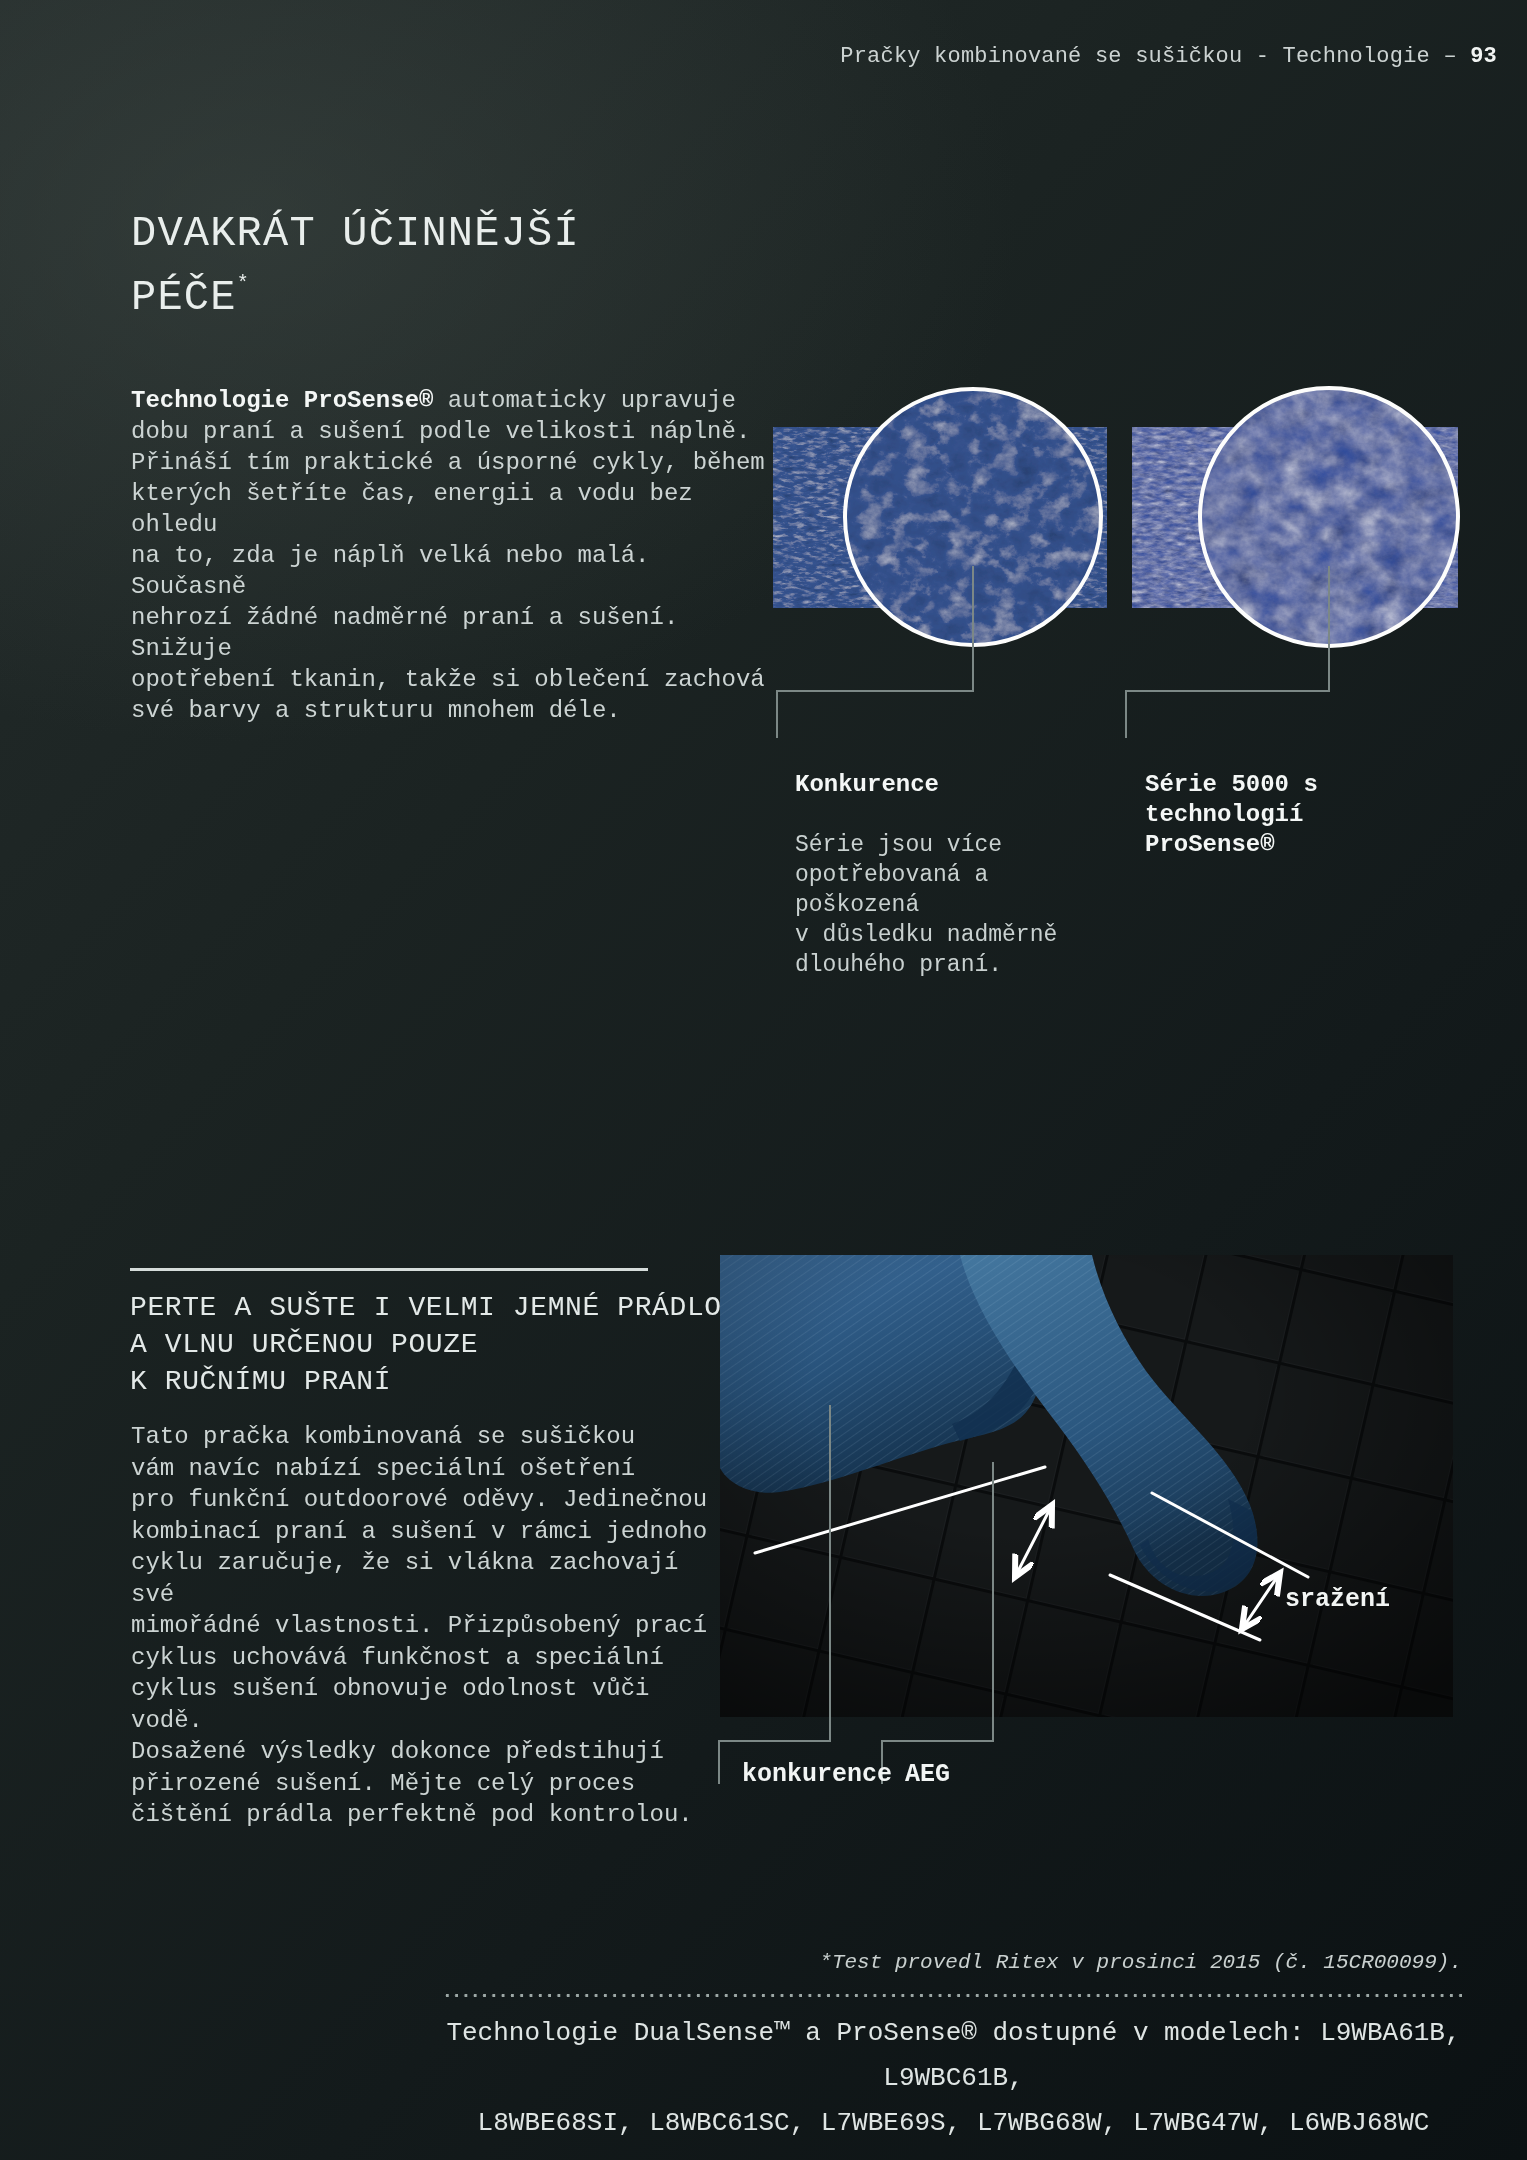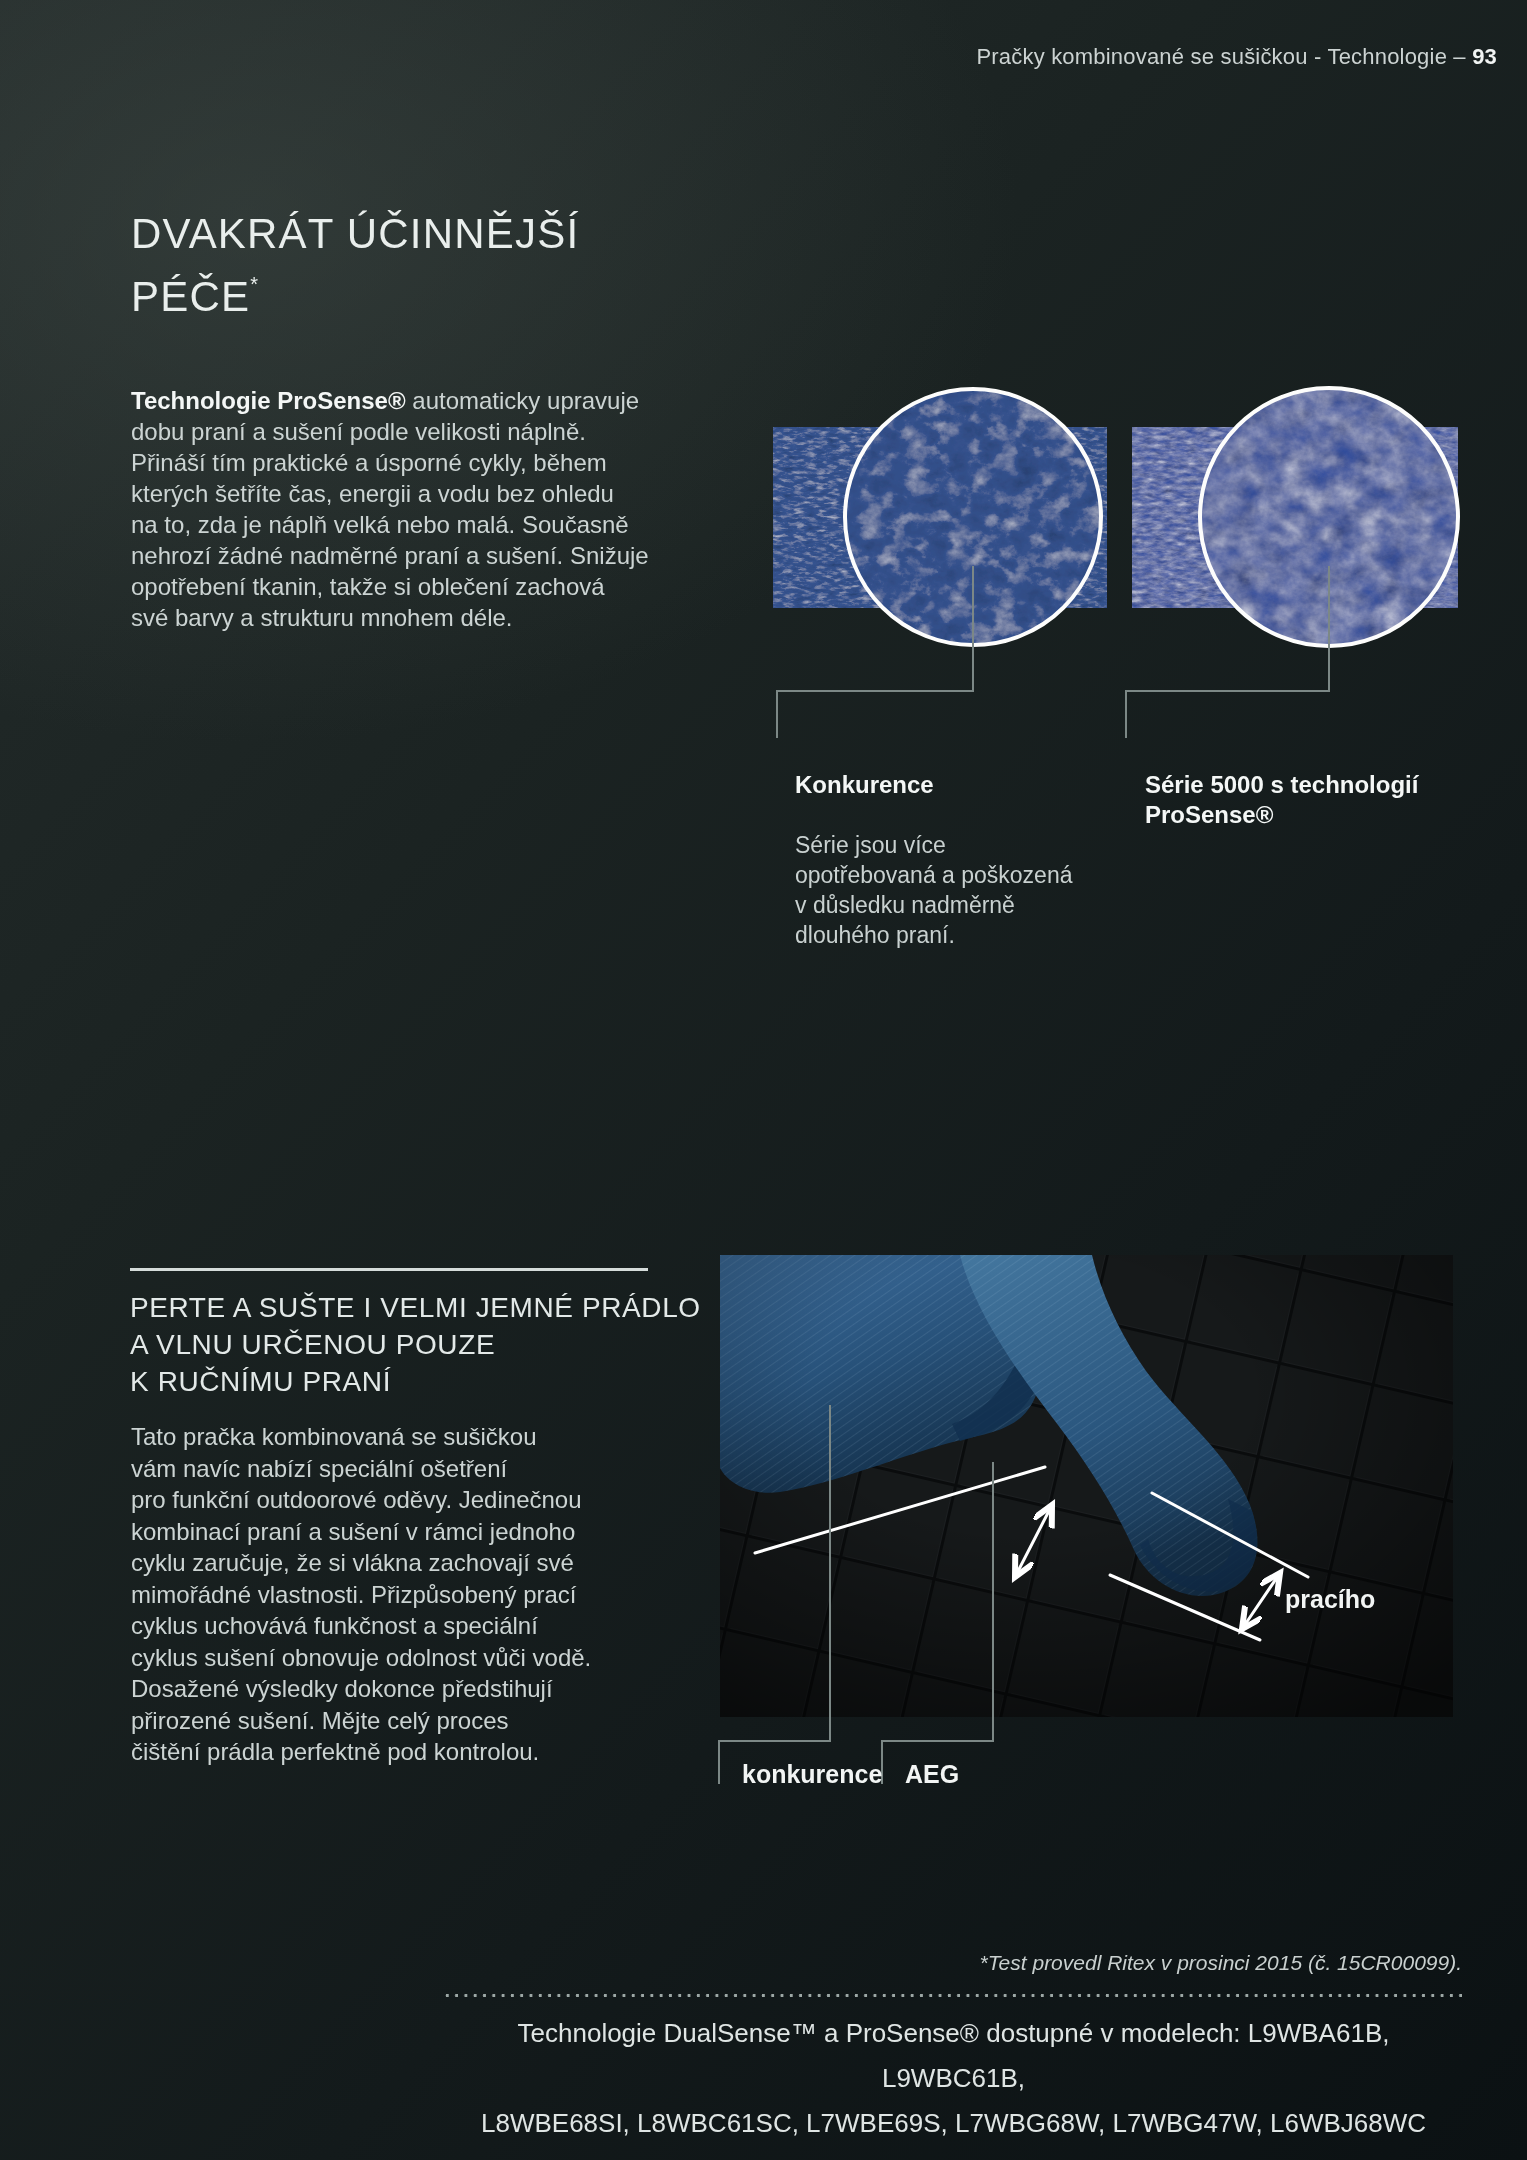--- a/index.html
+++ b/index.html
@@ -1,18 +1,18 @@
 <!DOCTYPE html>
 <html><head>
 <meta charset="utf-8">
 <style>
   html,body{margin:0;padding:0;background:#0b1113;}
   .page{
     position:relative;width:1527px;height:2160px;overflow:hidden;
-    font-family:Liberation Sans, sans-serif;
+    font-family:Liberation Mono, monospace;
     color:#d3dad9;
     background:
       radial-gradient(1250px 850px at 16% 10%, rgba(66,76,72,0.50), rgba(66,76,72,0) 62%),
       linear-gradient(133deg,#242c2b 0%,#1b2322 34%,#131a1b 66%,#0b1113 100%);
   }
   .abs{position:absolute;}
   .ln{position:absolute;background:#7c8886;}
   .header{top:44px;right:30px;font-size:22px;color:#ccd3d2;letter-spacing:.2px;}
   .header b{color:#f1f4f3;}
   .title{left:131px;top:209px;font-size:42px;line-height:50px;font-weight:300;
@@ -174,21 +174,21 @@
     <rect width="733" height="462" fill="url(#vig)"></rect>
     <g stroke="#ffffff" stroke-width="3" stroke-linecap="round" fill="none">
       <path d="M35 298 L325 212"></path>
       <path d="M295 322 L332 250" marker-start="url(#ah)" marker-end="url(#ah)"></path>
       <path d="M432 238 L588 322"></path>
       <path d="M390 320 L540 385"></path>
       <path d="M522 374 L560 318" marker-start="url(#ah)" marker-end="url(#ah)"></path>
     </g>
   </svg>
 
-  <div class="photo-label" style="left:1285px;top:1585px">pracího</div>
+  <div class="photo-label" style="left:1285px;top:1585px">sražení</div>
 
   <div class="ln" style="left:829px;top:1405px;width:2px;height:337px"></div>
   <div class="ln" style="left:718px;top:1740px;width:113px;height:2px"></div>
   <div class="ln" style="left:718px;top:1740px;width:2px;height:44px"></div>
   <div class="ln" style="left:992px;top:1462px;width:2px;height:280px"></div>
   <div class="ln" style="left:881px;top:1740px;width:113px;height:2px"></div>
   <div class="ln" style="left:881px;top:1740px;width:2px;height:44px"></div>
 
   <div class="photo-label" style="left:742px;top:1760px">konkurence</div>
   <div class="photo-label" style="left:905px;top:1760px">AEG</div>

